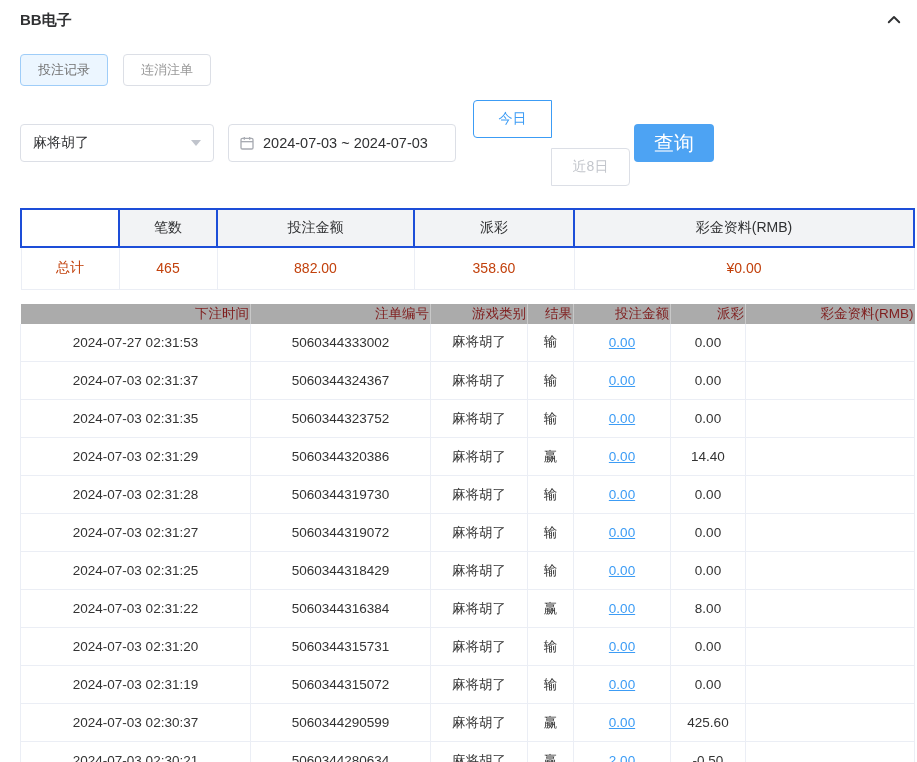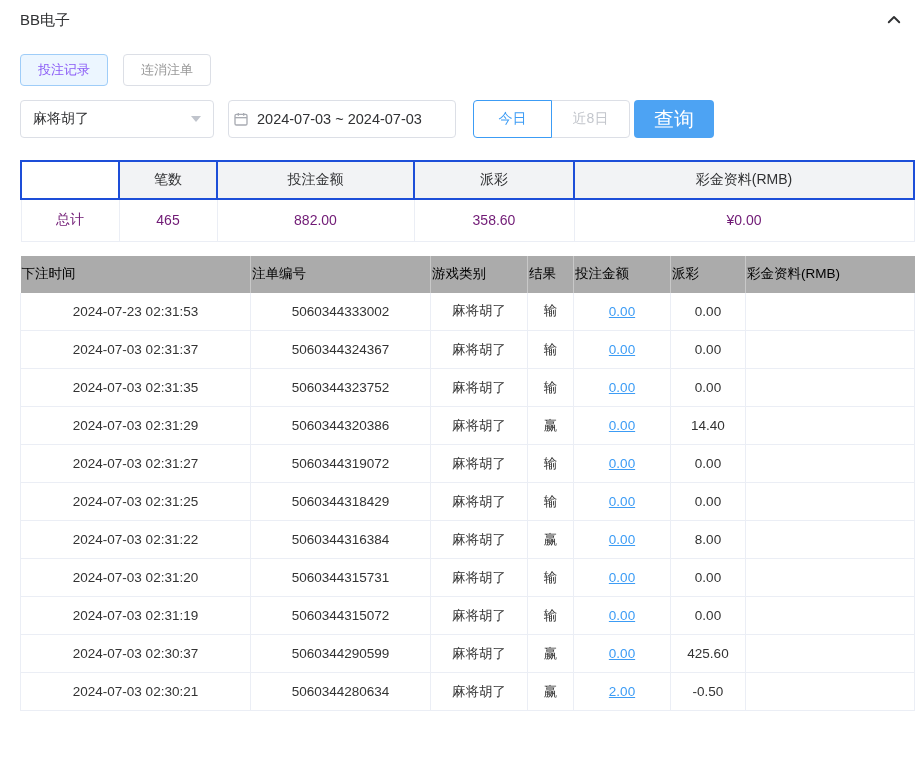--- a/index.html
+++ b/index.html
@@ -7,77 +7,77 @@
   body {
     width: 917px; height: 762px; overflow: hidden;
     background: #fff;
     font-family: "Liberation Sans", "DejaVu Sans", sans-serif;
     color: #303133;
   }
   .page { padding: 8px 2px 0 20px; }
 
   
   .title-row { display: flex; align-items: center; justify-content: space-between; height: 24px; }
-  .page-title { font-size: 15px; font-weight: normal; color: #303133; }
+  .page-title { font-size: 15px; font-weight: bold; color: #303133; }
   .chevron { margin-right: 12px; cursor: pointer; display: flex; align-items: center; }
 
   
   .tabs { margin-top: 22px; display: flex; gap: 15px; }
   .tab {
     height: 32px; padding: 0 17px; font-size: 13px; border-radius: 4px;
     background: #fff; border: 1px solid #dcdfe6; color: #999; cursor: pointer;
     font-family: inherit;
   }
-  .tab.active { color: #8b5cf6; border-color: #9fcdf8; background: #ecf6ff; }
+  .tab.active { color: #737373; border-color: #9fcdf8; background: #ecf6ff; }
 
   
   .filter-row { margin-top: 14px; display: flex; align-items: center; }
   .select {
     width: 194px; height: 38px; border: 1px solid #dcdfe6; border-radius: 4px;
     display: flex; align-items: center; justify-content: space-between;
     padding: 0 12px; font-size: 14px; color: #303133; cursor: pointer; background: #fff;
   }
   .caret { width: 0; height: 0; border-left: 5px solid transparent; border-right: 5px solid transparent; border-top: 6px solid #c0c4cc; }
   .date-picker {
     margin-left: 14px; width: 228px; height: 38px; border: 1px solid #dcdfe6; border-radius: 4px;
-    display: flex; align-items: center; gap: 8px; padding: 0 4px;
+    display: flex; align-items: center; gap: 8px; padding: 0 10px;
     font-size: 14.5px; color: #303133; cursor: pointer; background: #fff;
   }
   .btn-group { margin-left: 9px; display: flex; padding-left: 8px; }
   .quick {
     width: 79px; height: 38px; background: #fff; border: 1px solid #dcdfe6;
     color: #c3c6cc; font-size: 14px; cursor: pointer; margin-left: -1px; position: relative;
     font-family: inherit;
   }
   .quick:first-child { border-radius: 4px 0 0 4px; margin-left: 0; }
-  .quick:last-child { border-radius: 0 4px 4px 0; }
+  .quick:last-child { border-radius: 0 4px 4px 0; margin-top: 48px; }
   .quick.active { color: #3c9cf5; border-color: #3c9cf5; z-index: 2; }
   .search-btn {
     margin-left: 4px; width: 80px; height: 38px; border: none; border-radius: 4px;
     background: #4da3f3; color: #fff; font-size: 20px; cursor: pointer; font-family: inherit;
   }
 
   
   table { border-collapse: collapse; width: 100%; }
   .summary { margin-top: 22px; }
   .summary th {
     background: #f2f3f5; height: 38px; font-size: 14px; font-weight: normal;
     color: #303133; border: 2px solid #1d4ed8; text-align: center;
   }
   .summary th.blank { background: #fff; }
   .summary td {
-    height: 42px; text-align: center; font-size: 14px; color: #701a75;
+    height: 42px; text-align: center; font-size: 14px; color: #c2410c;
     border: 1px solid #ebeef5;
   }
 
   
   .main { margin-top: 14px; }
   .main thead th {
-    background: #ababab; color: #000000; font-size: 13.5px; font-weight: normal;
-    height: 37px; text-align: left; border-right: 1px solid rgba(255,255,255,0.35);
+    background: #ababab; color: #7f1d1d; font-size: 13.5px; font-weight: normal;
+    height: 20px; text-align: right; border-right: 1px solid rgba(255,255,255,0.35);
   }
   .main thead th:last-child { border-right: none; }
   .main tbody td {
     height: 38px; text-align: center; font-size: 13.5px; color: #333;
     border-bottom: 1px solid #ebeef5; border-right: 1px solid #ebeef5;
   }
   .main tbody td:first-child { border-left: 1px solid #ebeef5; }
   .link { color: #3c9cf5; text-decoration: underline; cursor: pointer; }
   .neg { color: #f25f5f; }
 </style>
@@ -167,21 +167,21 @@
         <th>注单编号</th>
         <th>游戏类别</th>
         <th>结果</th>
         <th>投注金额</th>
         <th>派彩</th>
         <th>彩金资料(RMB)</th>
       </tr>
     </thead>
     <tbody id="table-body">
   <tr>
-    <td>2024-07-23 02:31:53</td>
+    <td>2024-07-27 02:31:53</td>
     <td>5060344333002</td>
     <td>麻将胡了</td>
     <td>输</td>
     <td><a class="link">0.00</a></td>
     <td>0.00</td>
     <td></td>
   </tr>
 
 
   <tr>
@@ -207,20 +207,29 @@
   <tr>
     <td>2024-07-03 02:31:29</td>
     <td>5060344320386</td>
     <td>麻将胡了</td>
     <td>赢</td>
     <td><a class="link">0.00</a></td>
     <td>14.40</td>
     <td></td>
   </tr>
 
+  <tr>
+    <td>2024-07-03 02:31:28</td>
+    <td>5060344319730</td>
+    <td>麻将胡了</td>
+    <td>输</td>
+    <td><a class="link">0.00</a></td>
+    <td>0.00</td>
+    <td></td>
+  </tr>
 
   <tr>
     <td>2024-07-03 02:31:27</td>
     <td>5060344319072</td>
     <td>麻将胡了</td>
     <td>输</td>
     <td><a class="link">0.00</a></td>
     <td>0.00</td>
     <td></td>
   </tr>

